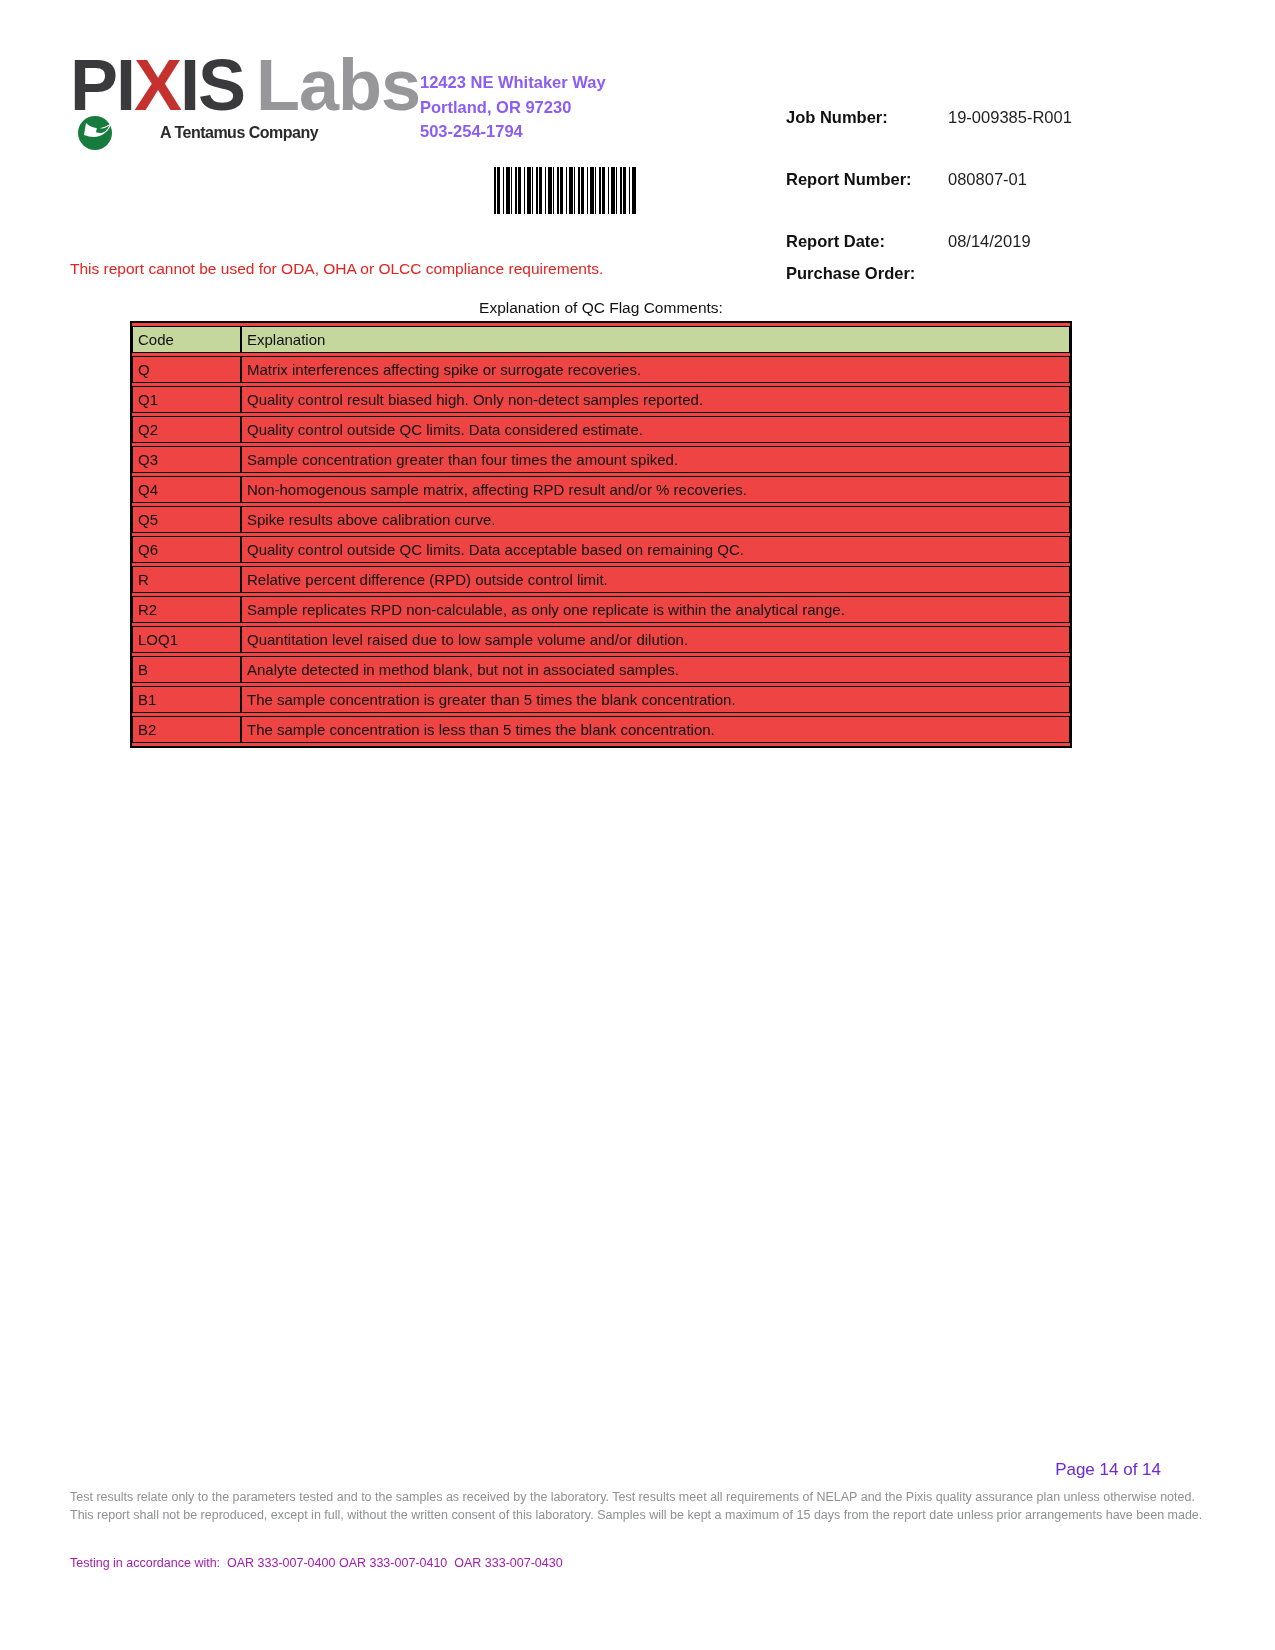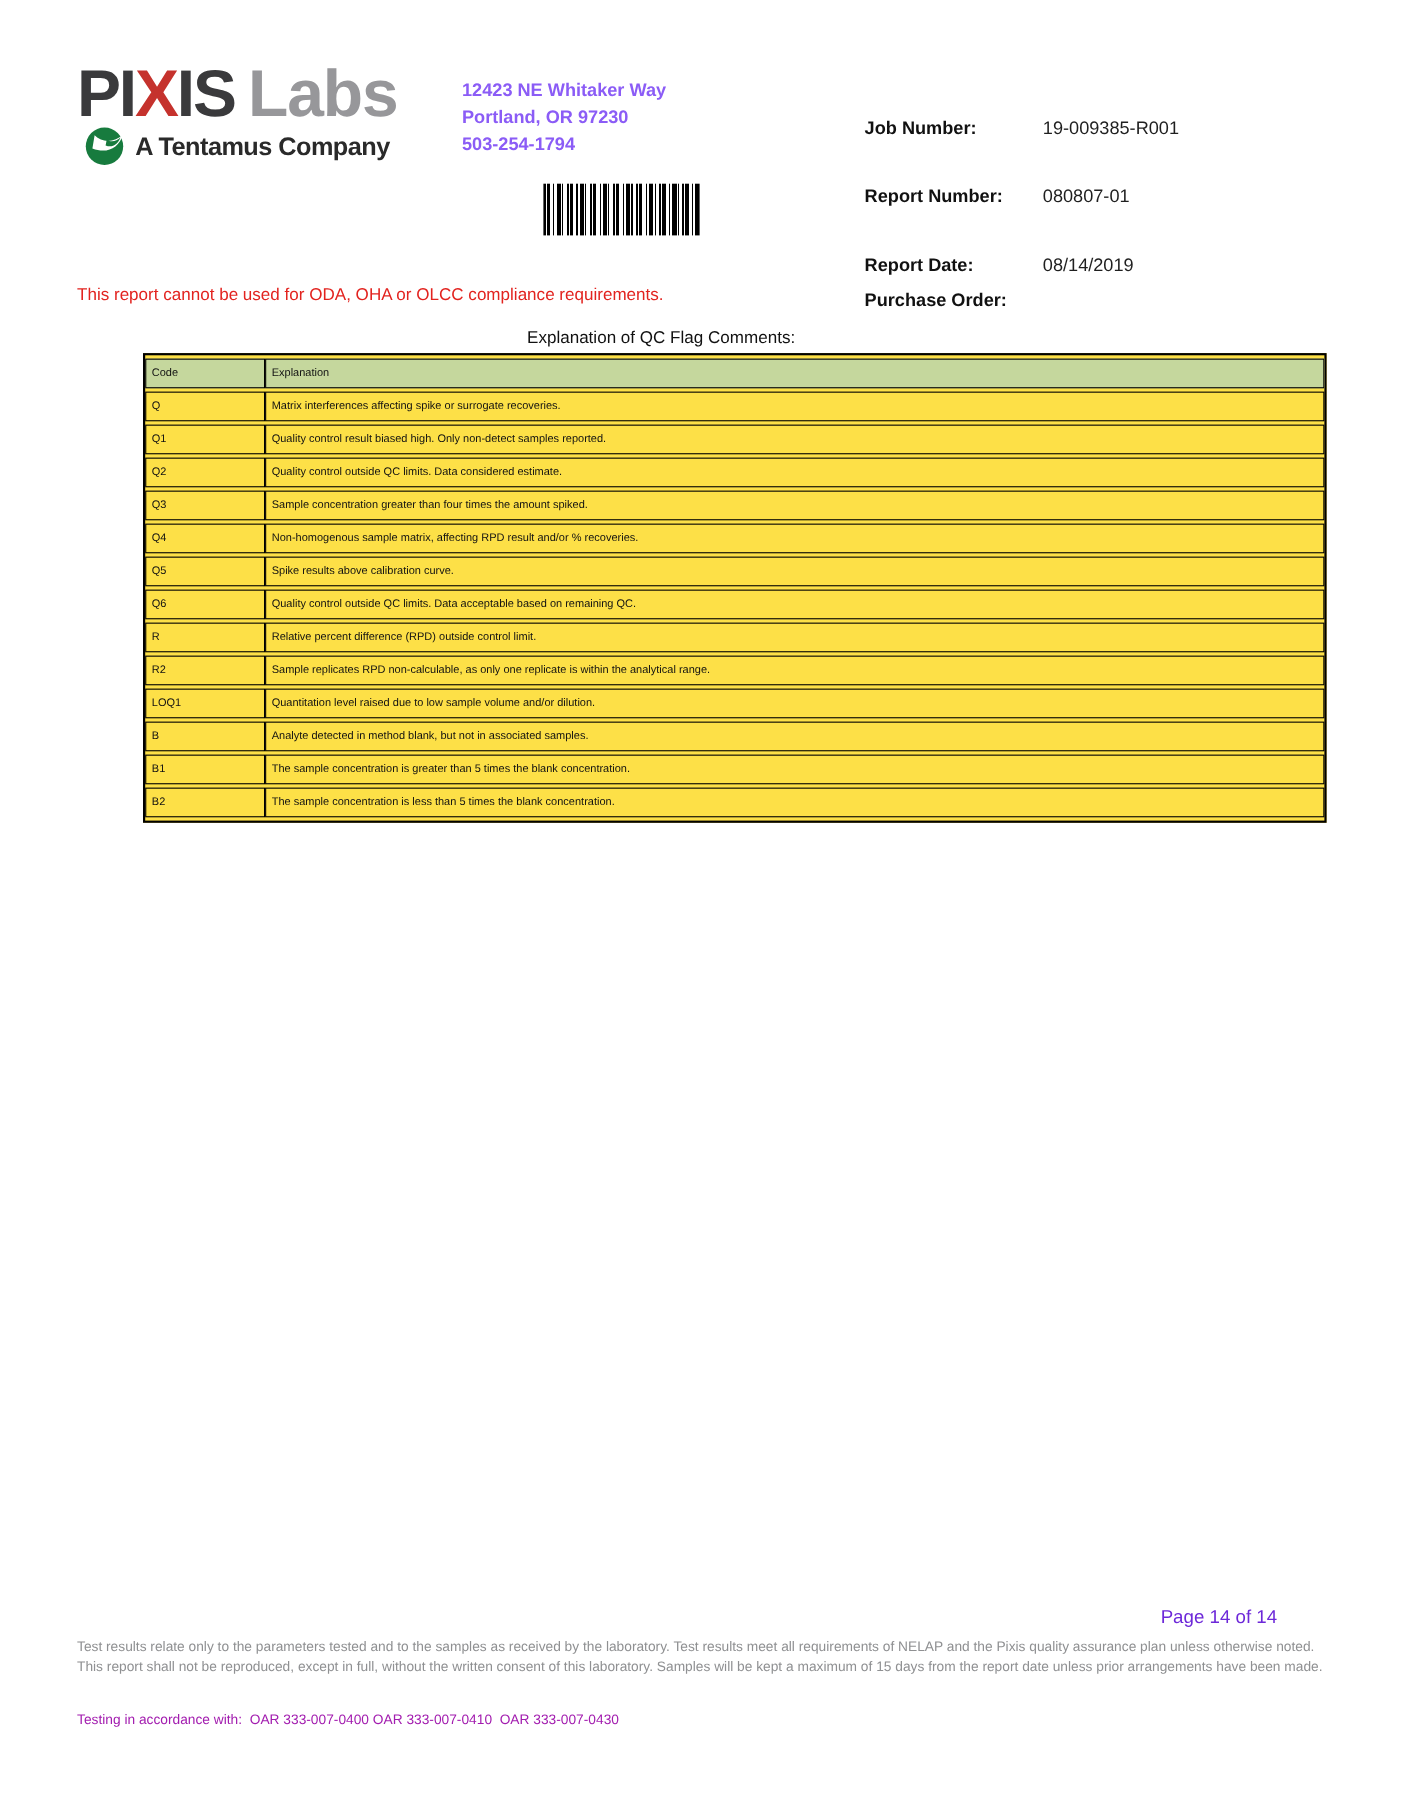--- a/index.html
+++ b/index.html
@@ -8,27 +8,27 @@
     width: 1275px;
     height: 1650px;
     background: #ffffff;
     font-family: "Liberation Sans", sans-serif;
     color: #1a1a1a;
     overflow: hidden;
   }
 
   
   .logo { position: absolute; left: 70px; top: 58px; }
-  .logo-main { font-size: 60px; font-weight: bold; letter-spacing: -2px; line-height: 54px; }
+  .logo-main { font-size: 72px; font-weight: bold; letter-spacing: -2px; line-height: 54px; }
   .logo-pi, .logo-is { color: #3a3a3c; }
   .logo-x  { color: #c5322d; }
   .logo-labs { color: #97979a; margin-left: 12px; letter-spacing: -1px; }
   .logo-tagline { display: flex; align-items: center; gap: 9px; margin-top: 2px; margin-left: 6px; }
   .logo-tagline .leaf { width: 38px; height: 38px; flex: 0 0 auto; }
-  .logo-tagline .tagline-text { font-size: 23px; font-weight: bold; color: #2a2a2a; letter-spacing: -0.5px; }
+  .logo-tagline .tagline-text { font-size: 16px; font-weight: bold; color: #2a2a2a; letter-spacing: -0.5px; margin-left: 37px; }
 
   .address-block {
     position: absolute; left: 420px; top: 70px; width: 320px;
     text-align: left; font-size: 16.5px; line-height: 24.5px; color: #8b5cf6; font-weight: bold;
   }
 
   .barcode {
     position: absolute; left: 494px; top: 167px; width: 142px; height: 47px;
     background: repeating-linear-gradient(90deg,
       #000 0px, #000 2px, #fff 2px, #fff 3px,
@@ -49,24 +49,24 @@
     position: absolute; left: 70px; top: 260px;
     font-size: 15.5px; color: #e2231f;
   }
 
   
   .table-title {
     position: absolute; left: 130px; top: 299px; width: 942px;
     text-align: center; font-size: 15.5px; color: #111;
   }
   .qc-table {
-    position: absolute; left: 130px; top: 321px; width: 1076px;
+    position: absolute; left: 130px; top: 321px; width: 942px;
     border-collapse: separate; border-spacing: 0 3px;
-    border: 2px solid #000; background: #fde047;
-    font-size: 10px;
+    border: 2px solid #000; background: #ef4444;
+    font-size: 15px;
   }
   .qc-table th, .qc-table td {
     border: 1px solid #000;
     font-weight: normal; text-align: left;
     padding: 2px 5px 3px 5px; height: 20px; vertical-align: middle;
     color: #111;
   }
   .qc-table th { background: #c5d79d; }
   .col-code { width: 97px; }
 

